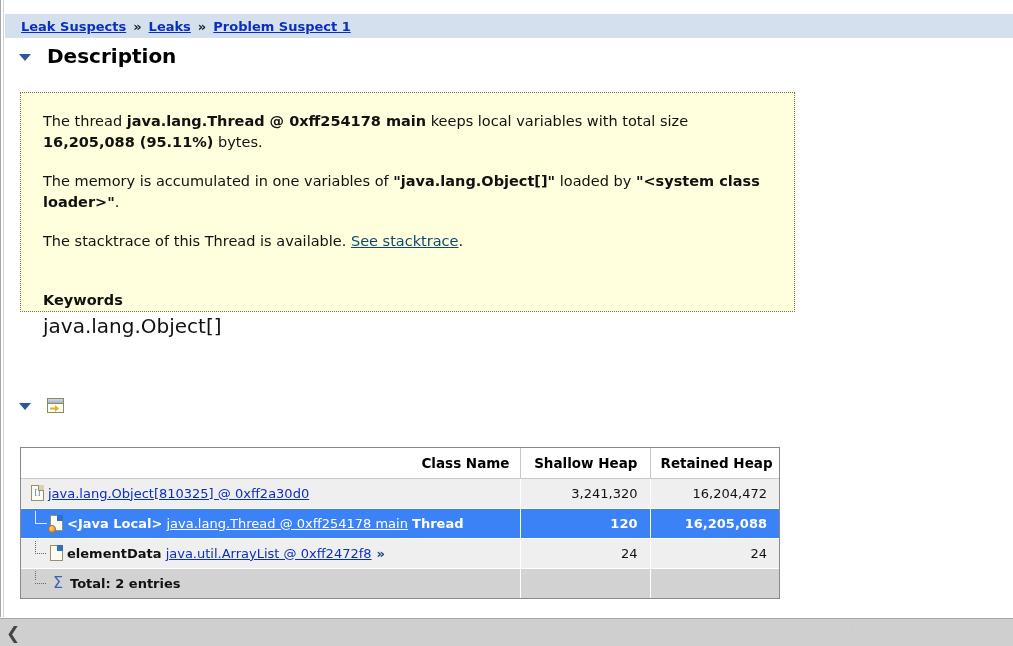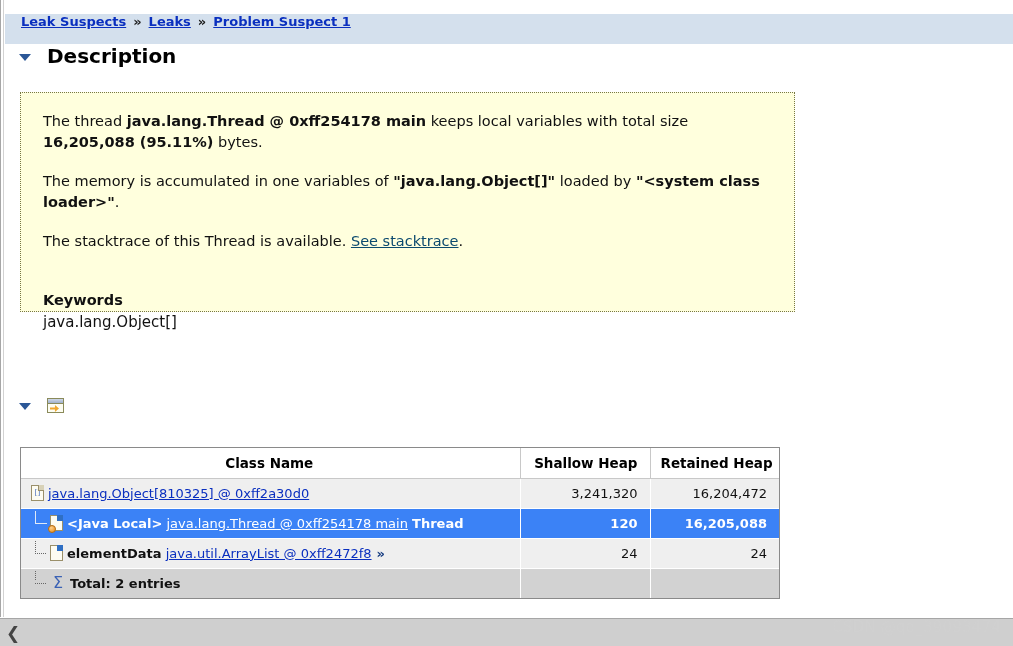--- a/index.html
+++ b/index.html
@@ -16,23 +16,23 @@
     background: #ffffff;
   }
   
   .left-edge-1 { position:absolute; left:0; top:0; width:1px; height:617px; background:#a6a6a6; }
   .left-edge-2 { position:absolute; left:3px; top:0; width:1px; height:617px; background:#d2d2d2; }
 
   
   .breadcrumb {
     position: absolute;
     left: 5px; top: 14px;
-    width: 1008px; height: 30px;
+    width: 1008px; height: 24px;
     background: #d4e0ed;
-    display: flex; 
+    display: flex; align-items: center;
     padding-left: 16px;
     font-size: 13px;
     white-space: nowrap;
   }
   .crumb-link {
     color: #0a2fbf;
     text-decoration: underline;
     font-weight: bold;
     font-size: 13px;
     cursor: pointer;
@@ -103,21 +103,21 @@
     line-height: 1.45;
   }
   .desc-box p { margin: 0 0 18px 0; }
   .desc-box b { font-weight: bold; }
   .link-inline {
     color: #0c4a6e;
     text-decoration: underline;
     cursor: pointer;
   }
   .kw-title { font-weight: bold; font-size: 14.5px; margin: 38px 0 1px 0; }
-  .kw-value { font-size: 15px; margin: 0; }
+  .kw-value { font-size: 20px; margin: 0; }
 
   
   .tbl-wrap {
     position: absolute;
     left: 20px; top: 447px;
     width: 760px; height: 152px;
     border: 1px solid #8a8a8a;
     background: #fff;
     overflow: hidden;
   }
@@ -135,21 +135,21 @@
     background: #ffffff;
     font-weight: bold;
     font-size: 13.5px;
     color: #000;
     height: 30px;
     padding: 0 10px;
     border-right: 1px solid #c8c8c8;
     border-bottom: 1px solid #c8c8c8;
     white-space: nowrap;
   }
-  table.paths th.left { text-align: center; padding-left: 8px; }
+  table.paths th.left { text-align: right; padding-left: 8px; }
   table.paths th.right { text-align: right; padding-right: 12px; }
   table.paths th:last-child { border-right: none; }
 
   table.paths td {
     height: 30px;
     padding: 0 10px;
     border-right: 1px solid #ffffff;
     border-bottom: 1px solid #ffffff;
     font-size: 13px;
     color: #111;

